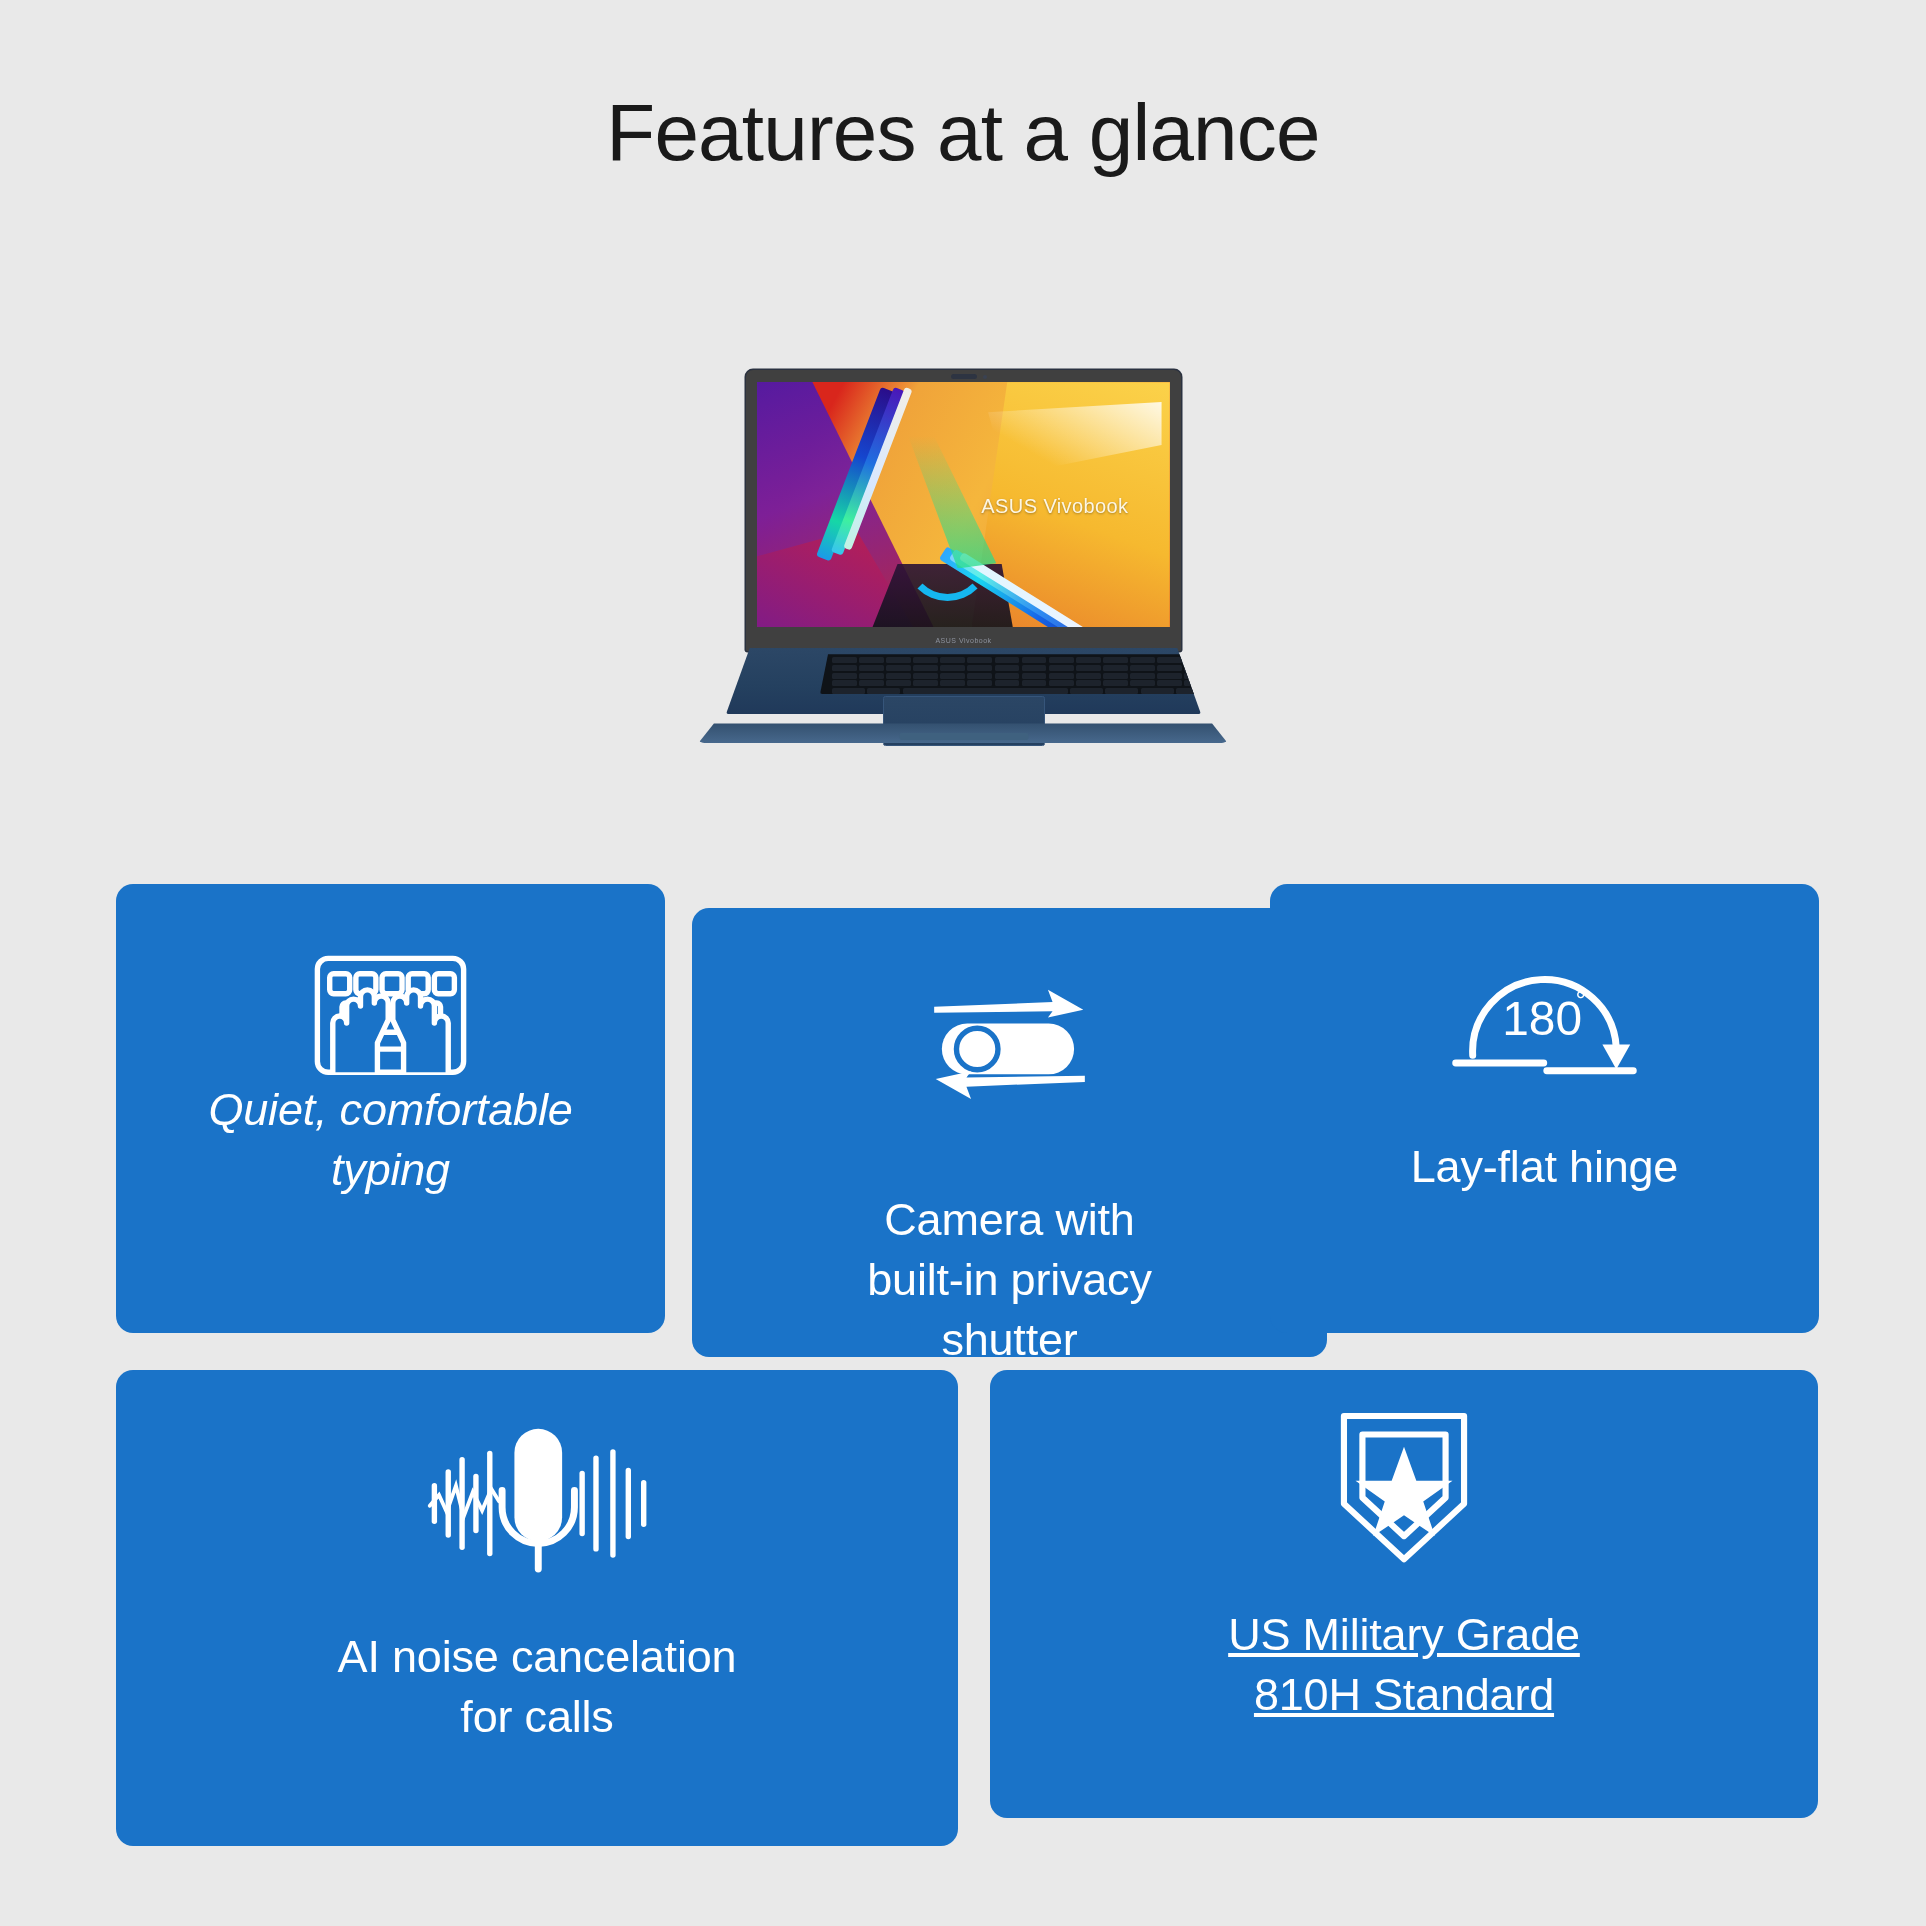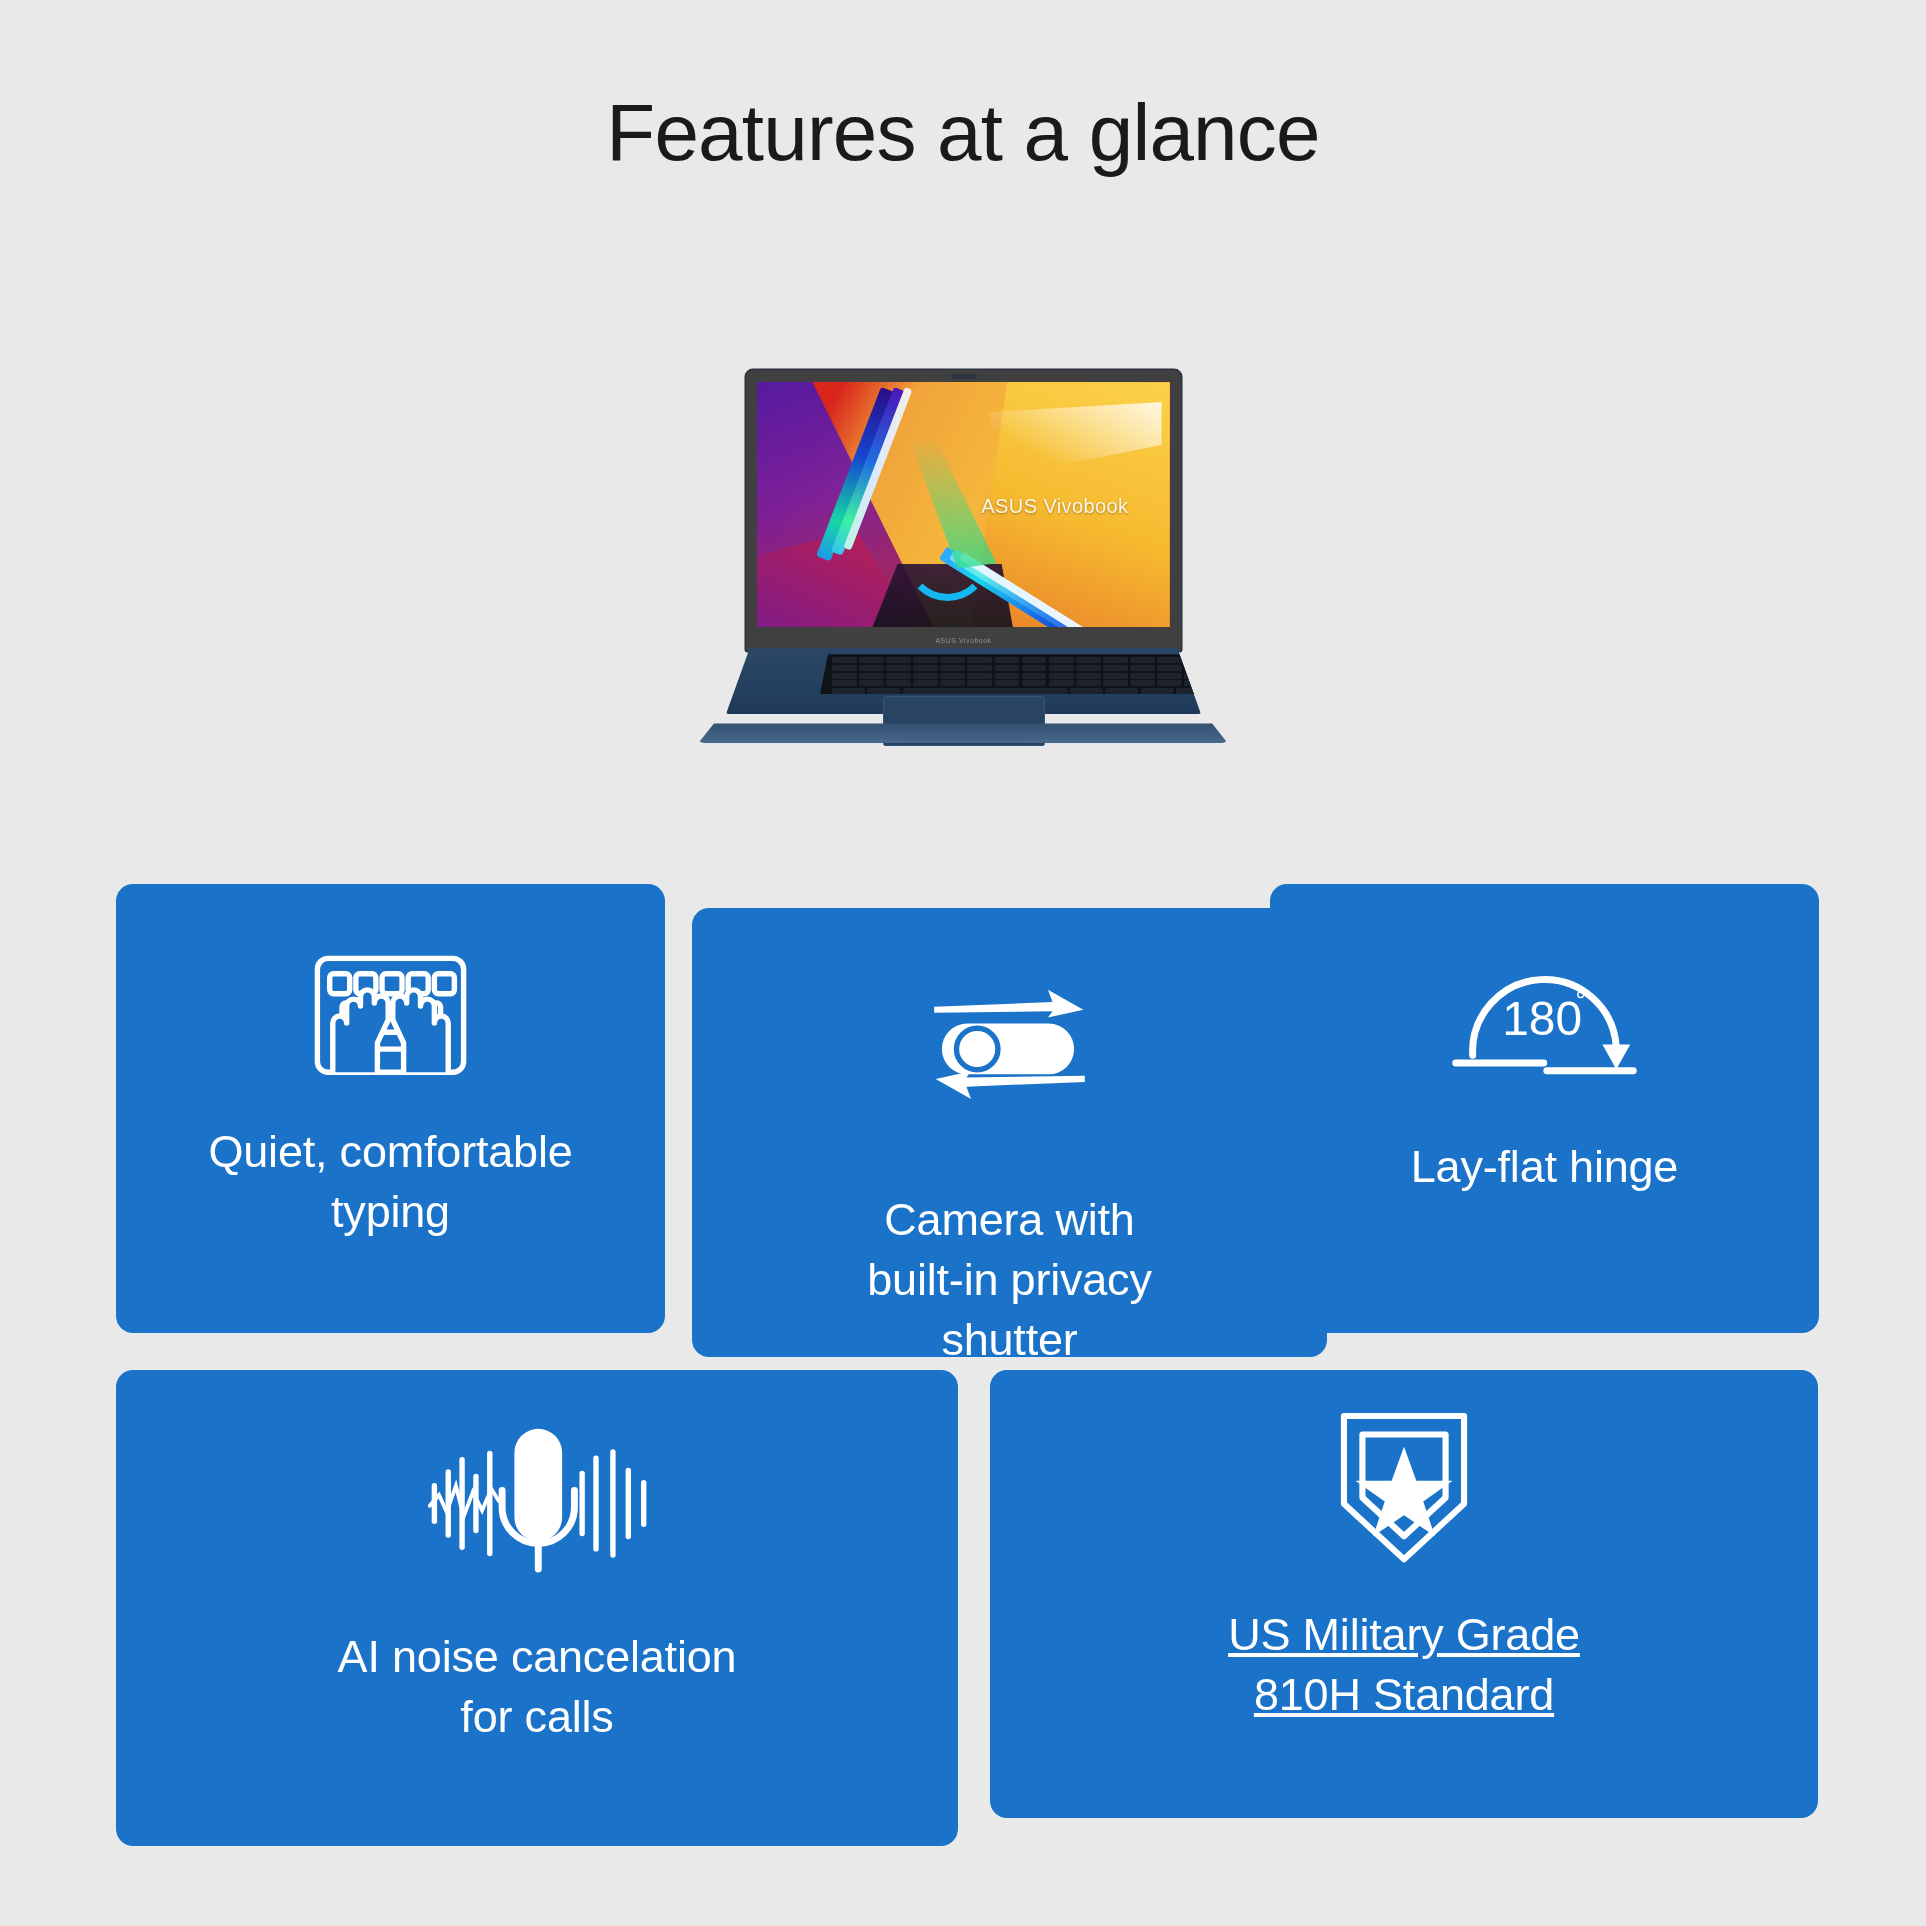--- a/index.html
+++ b/index.html
@@ -199,21 +199,21 @@
 
   
   #card-typing {left:116px; top:884px; width:549px;  height:449px;}
   #card-camera {left:692px; top:908px; width:635px;  height:449px;gap:48px;}
   #card-hinge  {left:1270px;top:884px; width:549px;  height:449px;}
   
   #card-noise  {left:116px; top:1370px; width:842px; height:476px;}
   #card-military{left:990px;top:1370px;width:828px; height:448px;text-decoration:underline;}
 
   #card-typing .icon {margin-top:65px;}
-  #card-typing .label{margin-top:42px;}
+  #card-typing .label{font-style:italic;}
   #card-camera .icon {margin-top:71px;}
   #card-camera .label{margin-top:40px;}
   #card-hinge  .icon {margin-top:77px;}
   #card-hinge  .label{margin-top:60px;}
   #card-noise  .icon {margin-top:45px;}
   #card-noise  .label{margin-top:35px;}
   #card-military .icon {margin-top:35px;}
   #card-military .label{margin-top:34px;}
 </style>
 </head>

